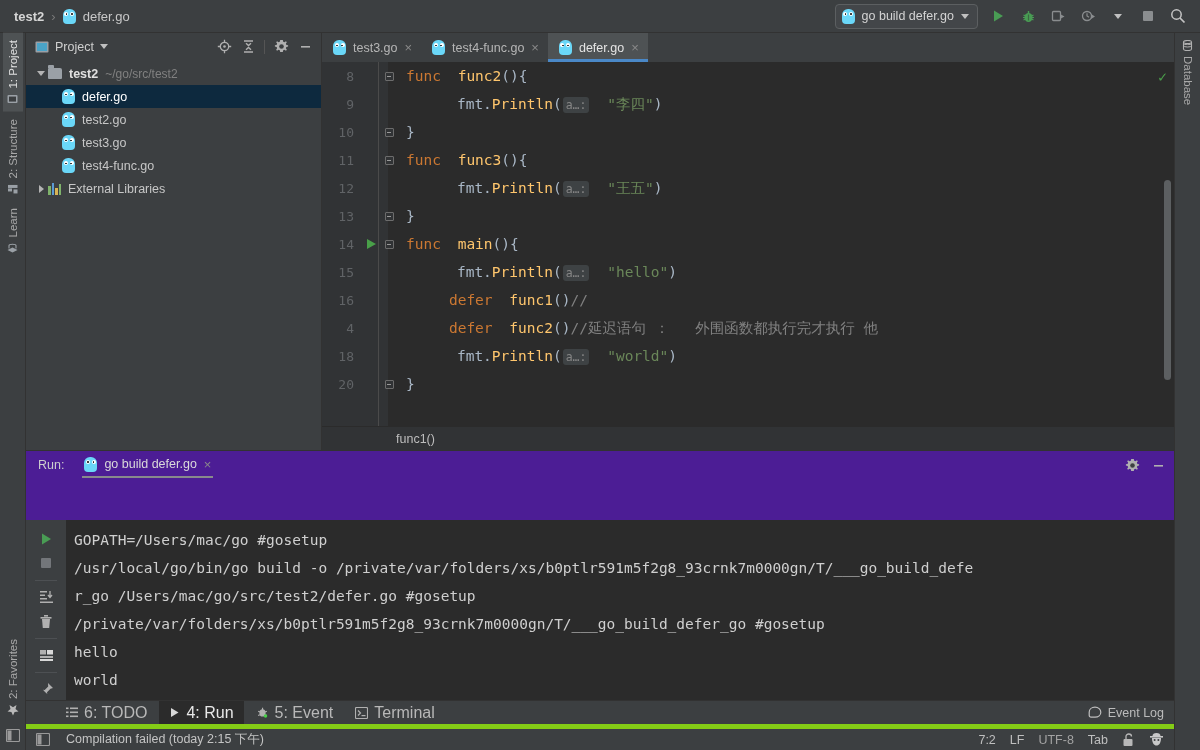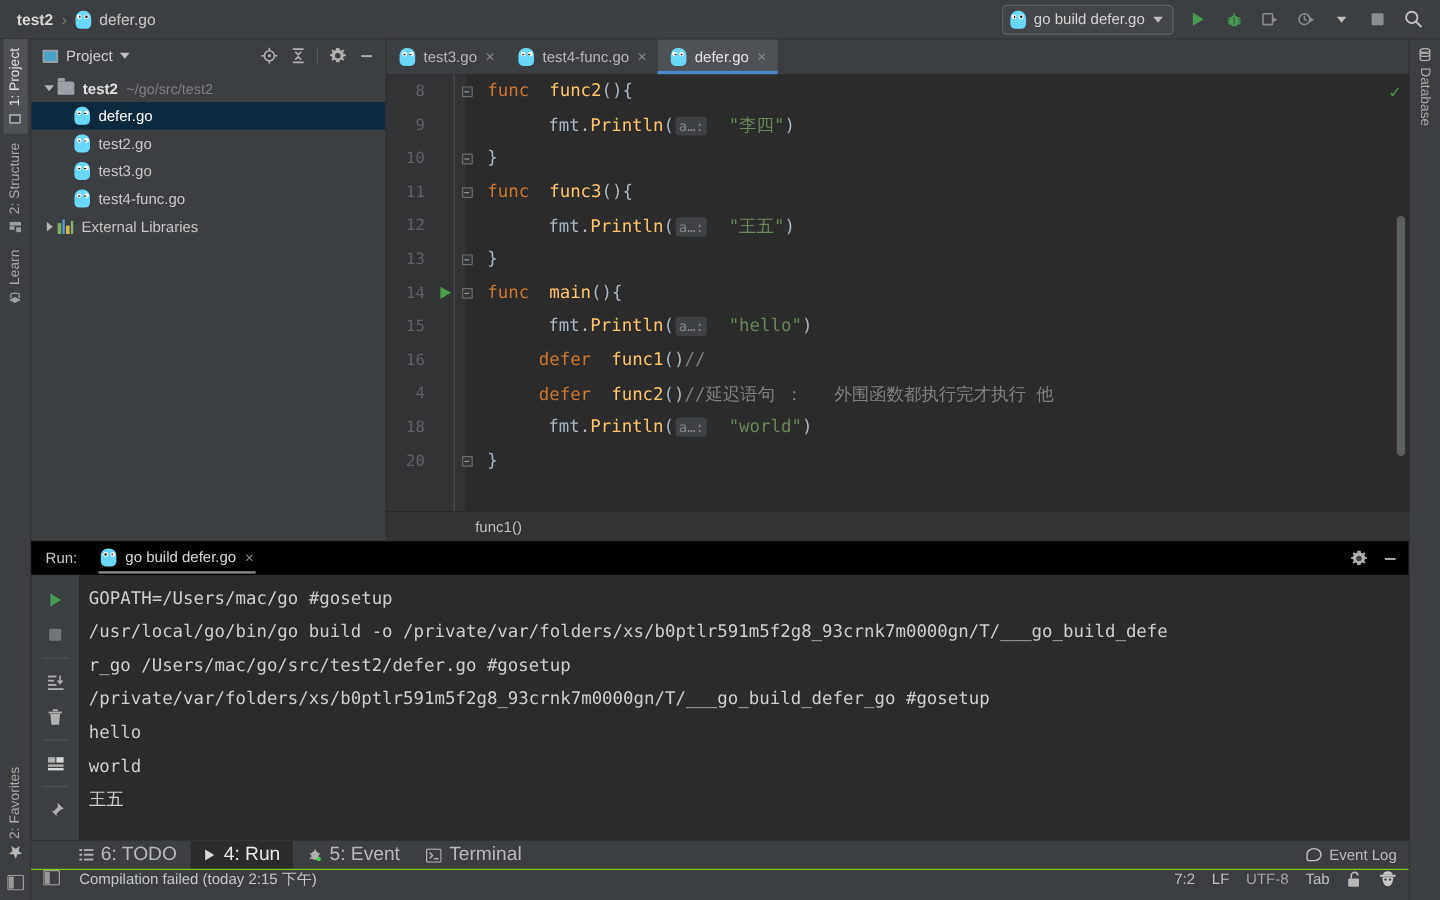--- a/index.html
+++ b/index.html
@@ -113,42 +113,42 @@
   .str { color: #6a8759; }
   .punc { color: #a9b7c6; }
   .cmt { color: #808080; }
   .hint { background: #3e4244; color: #868686; border-radius: 3px; padding: 1px 3px; font-size: 11.5px; margin: 0 1px; }
   .play-tri { width: 0; height: 0; border-top: 5.5px solid transparent; border-bottom: 5.5px solid transparent; border-left: 9px solid #49a049; }
   .ed-scroll { position: absolute; right: 3px; top: 118px; width: 7px; height: 200px; background: #5c5f61; border-radius: 4px; }
   .ed-check { position: absolute; right: 7px; top: 6px; color: #4a9c4a; font-size: 15px; font-weight: bold; }
   .ed-breadcrumb { height: 24px; background: #313335; display: flex; align-items: center; padding-left: 74px; font-size: 12.5px; color: #bdbdbd; flex: none; border-top: 1px solid #2b2b2b; }
 
   
-  .runpanel { flex: 1; display: flex; flex-direction: column; background: #000000; min-height: 0; border-top: 1px solid #323232; }
+  .runpanel { flex: 1; display: flex; flex-direction: column; background: #4c1d95; min-height: 0; border-top: 1px solid #323232; gap: 41px; }
   .run-head { height: 28px; display: flex; align-items: center; flex: none; padding: 0 6px 0 12px; }
   .run-label { font-size: 12.5px; color: #cdcdcd; margin-right: 18px; }
   .run-tab { display: flex; align-items: center; gap: 7px; font-size: 12.5px; color: #dadada; position: relative; padding: 4px 2px 6px; cursor: default; }
   .run-tab::after { content: ""; position: absolute; left: 0; right: 0; bottom: 0; height: 2px; background: #888a8c; }
   .run-head-right { margin-left: auto; display: flex; align-items: center; gap: 6px; }
   .run-body { flex: 1; display: flex; min-height: 0; }
   .run-tools { width: 40px; background: #3c3f41; display: flex; flex-direction: column; align-items: center; padding-top: 8px; gap: 3px; flex: none; }
   .rt-ico { width: 26px; height: 26px; display: flex; align-items: center; justify-content: center; cursor: default; }
   .rt-div { width: 22px; height: 1px; background: #4d5053; margin: 3px 0; }
   .console {
     flex: 1; background: #2b2b2b; padding: 6px 10px 0 8px; overflow: hidden;
     font-family: "DejaVu Sans Mono", monospace; font-size: 14.5px; color: #cfcfcf; position: relative;
   }
   .cline { height: 28px; line-height: 28px; white-space: pre; }
 
   
   .bottombar { height: 24px; background: #3c3f41; display: flex; align-items: center; padding-left: 30px; gap: 2px; flex: none; border-top: 1px solid #323232; }
   .btab { display: flex; align-items: center; gap: 6px; font-size: 16px; color: #b8b8b8; padding: 3px 10px; cursor: default; }
   .btab.active { background: #2b2b2b; color: #e8e8e8; justify-content: flex-end; }
   .bottombar-right { margin-left: auto; display: flex; align-items: center; gap: 6px; padding-right: 10px; }
-  .statusbar { height: 26px; background: #3c3f41; display: flex; align-items: flex-start; padding: 0 10px 0 10px; gap: 0; flex: none; border-top: 1px solid #84cc16; }
+  .statusbar { height: 26px; background: #3c3f41; display: flex; align-items: center; padding: 0 10px 0 10px; gap: 0; flex: none; border-top: 5px solid #84cc16; }
   .sb-msg { font-size: 12.5px; color: #c4c4c4; margin-left: 16px; }
   .sb-right { margin-left: auto; display: flex; align-items: center; gap: 14px; font-size: 12.5px; color: #bfbfbf; }
   .sb-dim { color: #a3a3a3; }
   svg { display: block; }
 </style>
 </head>
 <body>
 
 <div class="app">
 

